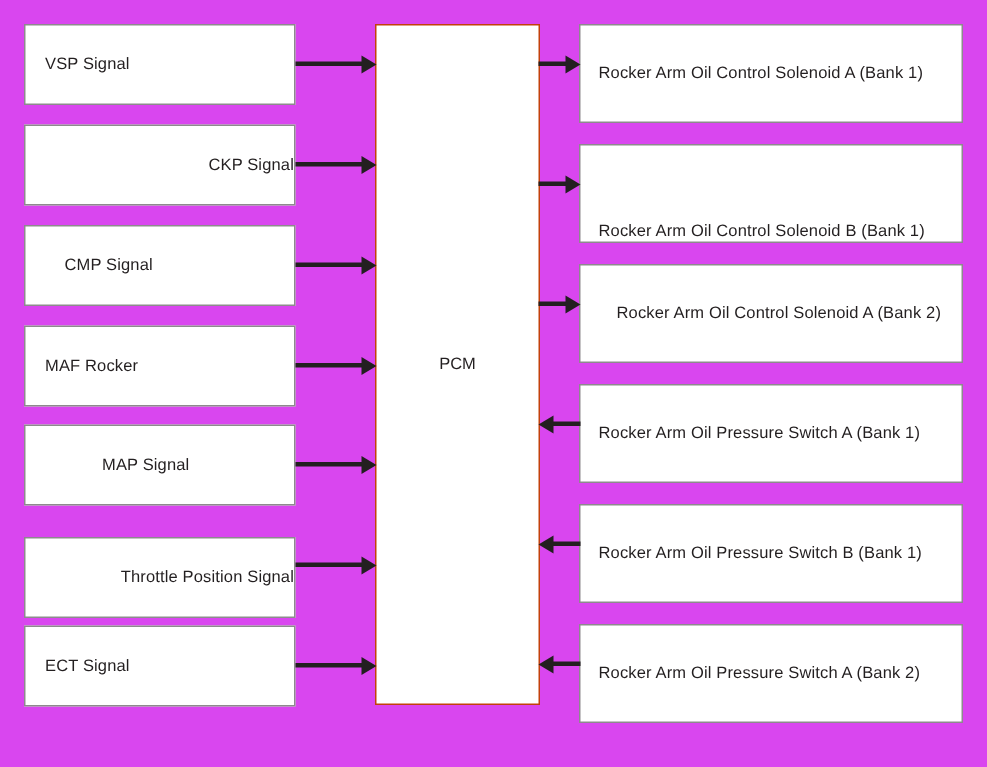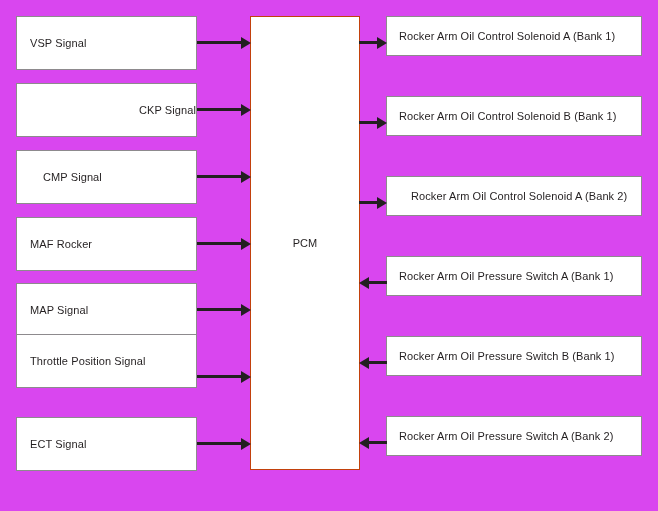--- a/index.html
+++ b/index.html
@@ -37,21 +37,21 @@
     left: 16px;
     width: 181px;
     height: 54px;
   }
   .input-node .node-label {
     padding-left: 13px;
   }
   .output-node {
     left: 386px;
     width: 256px;
-    height: 40px;
+    height: 66px;
   }
   .output-node .node-label {
     padding-left: 12px;
   }
   .pcm-node {
     left: 250px;
     top: 16px;
     width: 110px;
     height: 454px;
     box-sizing: border-box;
@@ -123,40 +123,40 @@
       </div>
       <div class="node input-node" style="top: 83px; justify-content: flex-end;">
         <span class="node-label">CKP Signal</span>
       </div>
       <div class="node input-node" style="top: 150px; padding-left: 13px;">
         <span class="node-label">CMP Signal</span>
       </div>
       <div class="node input-node" style="top: 217px;">
         <span class="node-label">MAF Rocker</span>
       </div>
-      <div class="node input-node" style="top: 283px;">
+      <div class="node input-node" style="top: 283px; padding-left: 38px;">
         <span class="node-label">MAP Signal</span>
       </div>
-      <div class="node input-node" style="top: 334px;">
+      <div class="node input-node" style="top: 358px; justify-content: flex-end;">
         <span class="node-label">Throttle Position Signal</span>
       </div>
       <div class="node input-node" style="top: 417px;">
         <span class="node-label">ECT Signal</span>
       </div>
     </div>
 
   <div class="pcm-node">
     <span class="node-label">PCM</span>
   </div>
 
   <div id="output-nodes">
       <div class="node output-node" style="top: 16px;">
         <span class="node-label">Rocker Arm Oil Control Solenoid A (Bank 1)</span>
       </div>
-      <div class="node output-node" style="top: 96px;">
+      <div class="node output-node" style="top: 96px; align-items: flex-end;">
         <span class="node-label">Rocker Arm Oil Control Solenoid B (Bank 1)</span>
       </div>
       <div class="node output-node" style="top: 176px; padding-left: 12px;">
         <span class="node-label">Rocker Arm Oil Control Solenoid A (Bank 2)</span>
       </div>
       <div class="node output-node" style="top: 256px;">
         <span class="node-label">Rocker Arm Oil Pressure Switch A (Bank 1)</span>
       </div>
       <div class="node output-node" style="top: 336px;">
         <span class="node-label">Rocker Arm Oil Pressure Switch B (Bank 1)</span>

